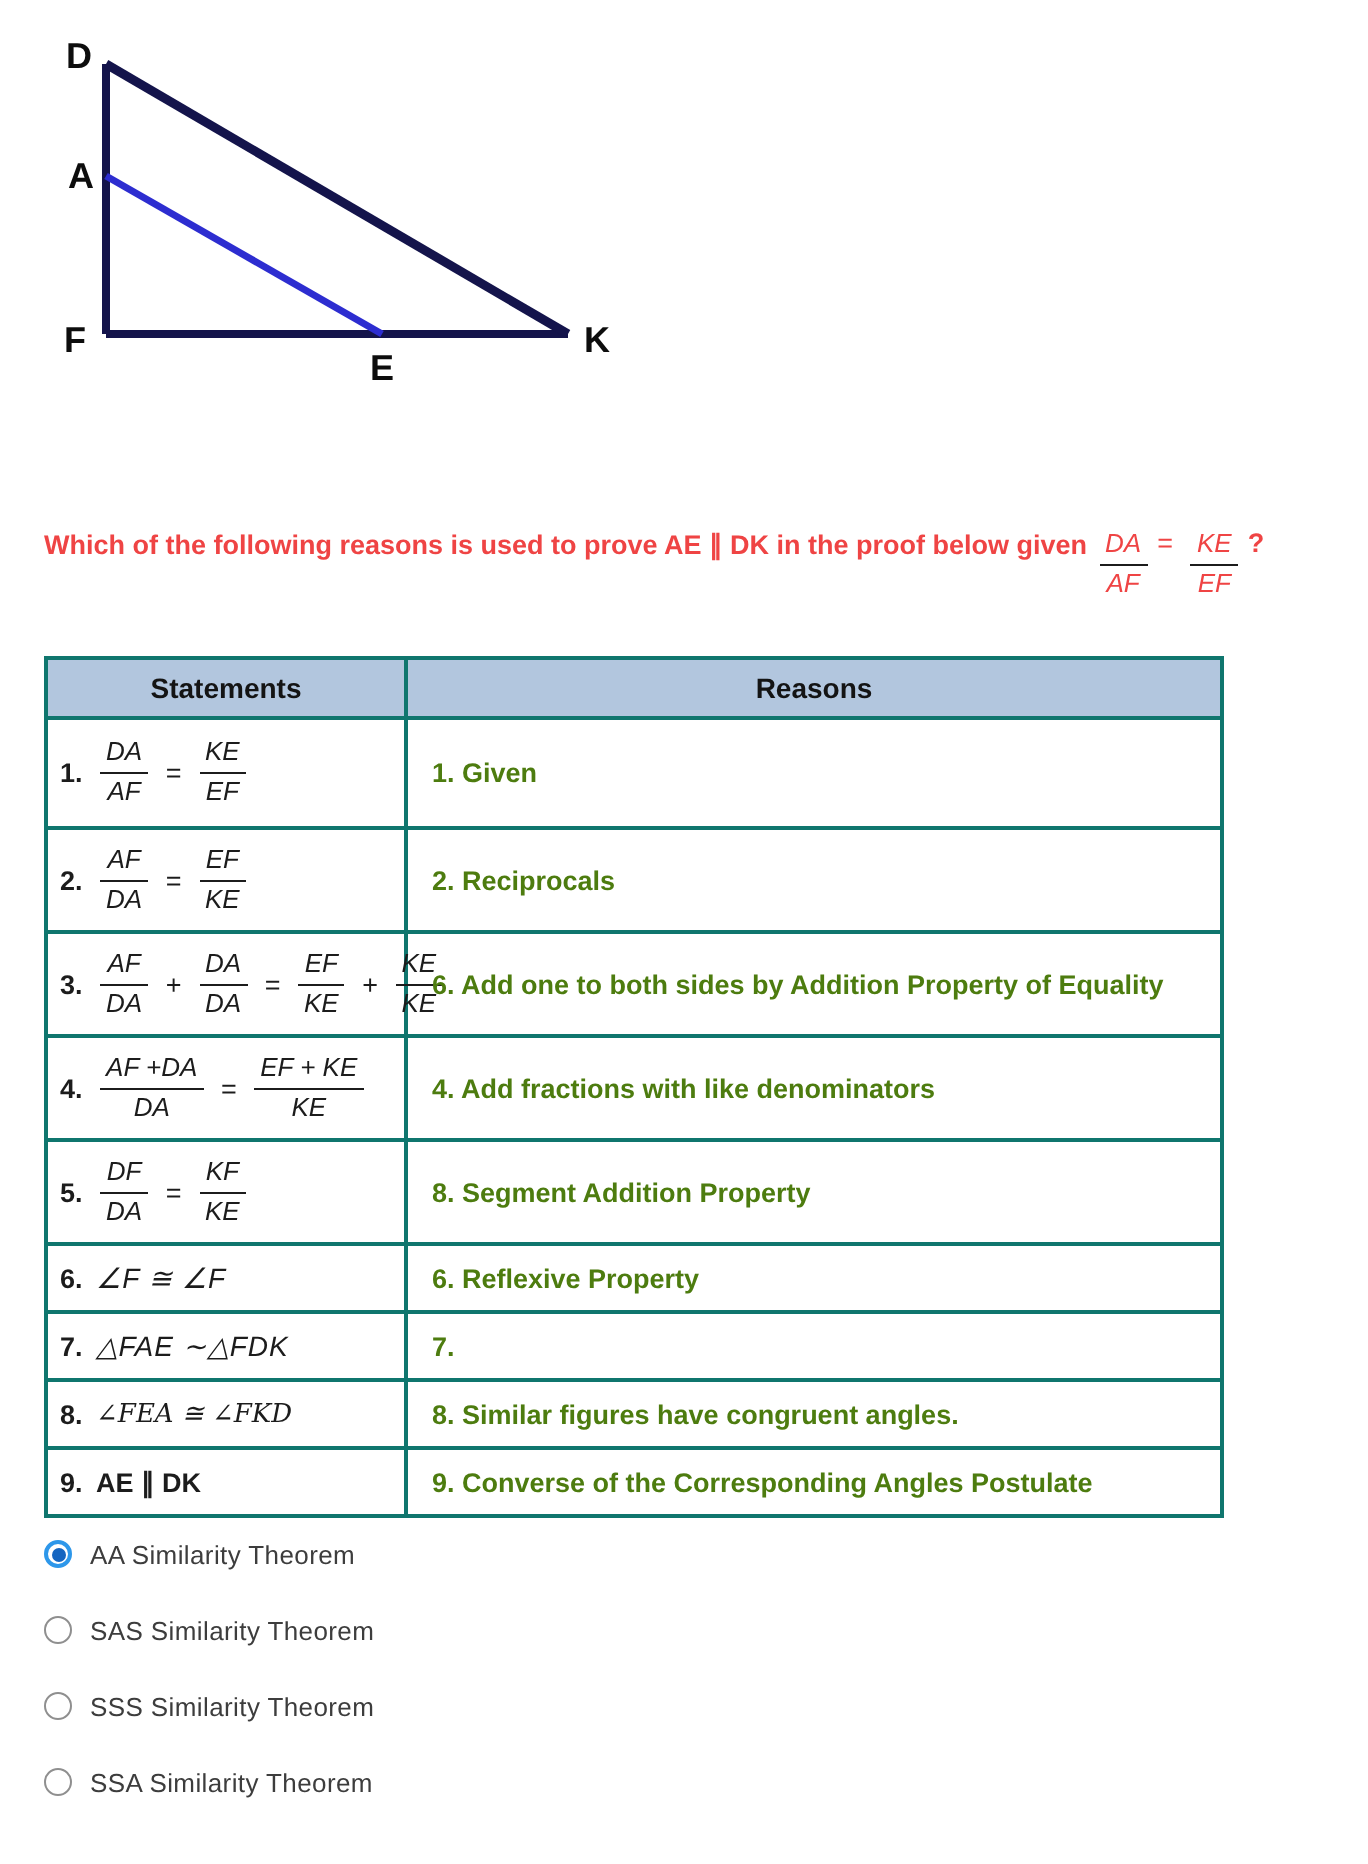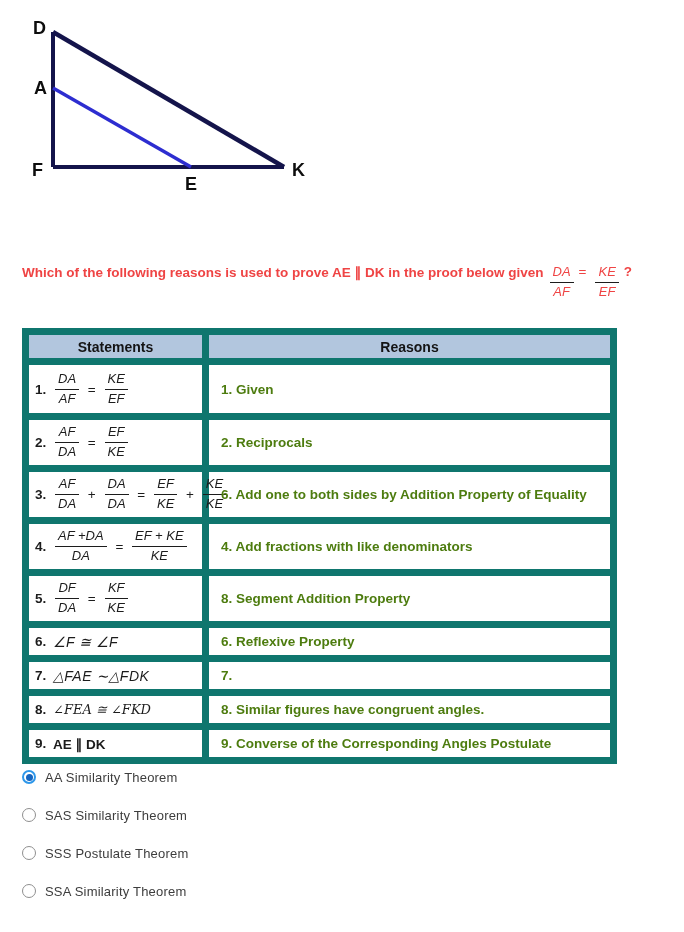--- a/index.html
+++ b/index.html
@@ -27,21 +27,21 @@
   .op { display:inline-block; vertical-align:middle; margin:0 3px;
     font-weight:500; font-style:normal; }
   .question .frac { margin-left:6px; }
   .question .qmark { margin-left:3px; }
 
   
   .proof { position:absolute; left:22px; top:328px; width:588px;
     border-collapse:collapse; table-layout:fixed; }
   .proof col.c1 { width:180px; }
   .proof col.c2 { width:408px; }
-  .proof th, .proof td { border:7px solid #0f766e; }
+  .proof th, .proof td { border:2px solid #0f766e; }
   .proof th { height:30px; background:#b2c6de; text-align:center;
     font-size:14px; font-weight:700; color:#141414; }
   .proof td { padding:2px 8px 2px 6px; font-size:13.5px; }
   .proof td.stmt { white-space:nowrap; }
   .proof td.reason { font-weight:600; color:#4d7c0f; padding-left:12px; }
   .proof tr.mathrow td { height:52px; }
   .proof tr.row1 td { height:55px; }
   .proof tr.textrow td { height:34px; }
   .stnum { font-weight:700; font-style:normal; display:inline-block;
     vertical-align:middle; margin-right:3px; }
@@ -230,21 +230,21 @@
     <div class="option">
       <span class="radio">
           <span class="dot"></span>
         </span>
       <span class="olabel">SAS Similarity Theorem</span>
     </div>
     <div class="option">
       <span class="radio">
           <span class="dot"></span>
         </span>
-      <span class="olabel">SSS Postulate Theorem</span>
+      <span class="olabel">SSS Similarity Theorem</span>
     </div>
     <div class="option">
       <span class="radio">
           <span class="dot"></span>
         </span>
       <span class="olabel">SSA Similarity Theorem</span>
     </div>
   </div>
 
 </div>

